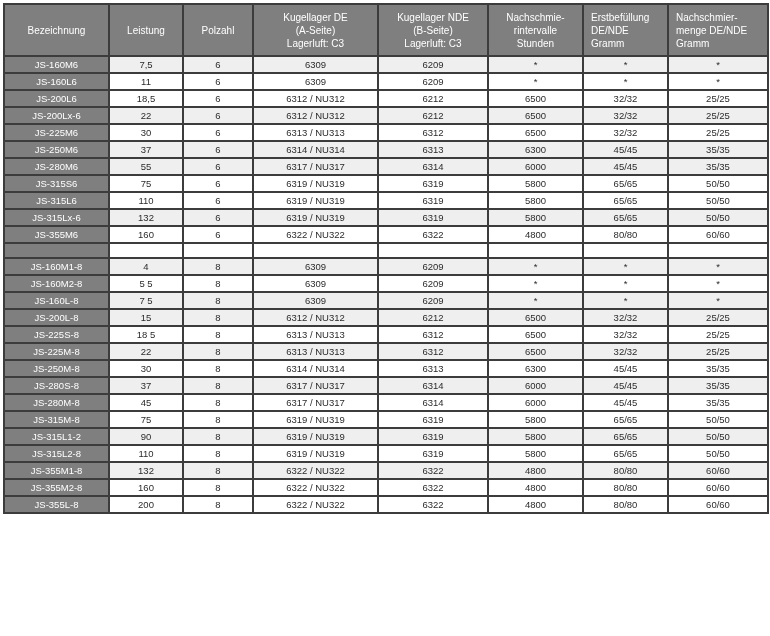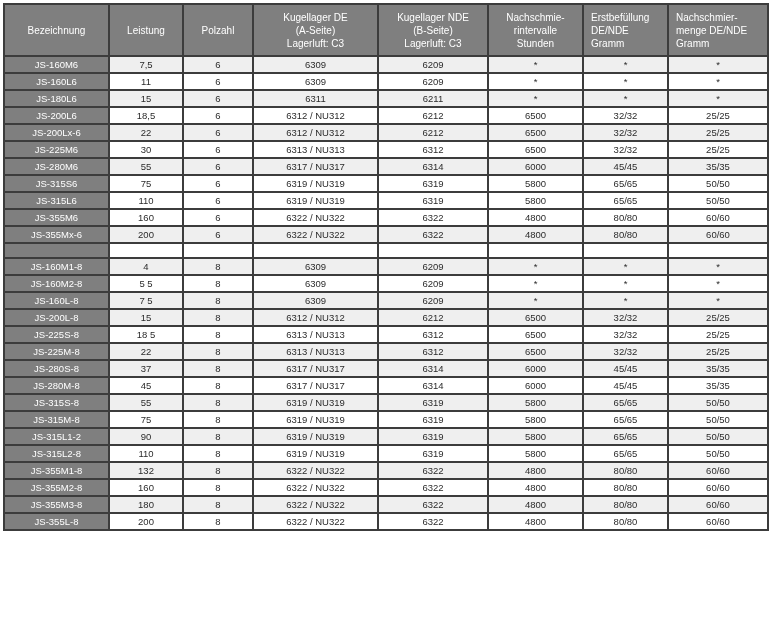--- a/index.html
+++ b/index.html
@@ -111,30 +111,20 @@
         <tr>
           <td class="des" title="">JS-160L6</td>
           <td title="">11</td>
           <td title="">6</td>
           <td title="">6309</td>
           <td title="">6209</td>
           <td title="">*</td>
           <td title="">*</td>
           <td title="">*</td>
         </tr>
-        <tr class="alt">
-          <td class="des" title="">JS-180L6</td>
-          <td title="">15</td>
-          <td title="">6</td>
-          <td title="">6311</td>
-          <td title="">6211</td>
-          <td title="">*</td>
-          <td title="">*</td>
-          <td title="">*</td>
-        </tr>
         <tr>
           <td class="des" title="">JS-200L6</td>
           <td title="">18,5</td>
           <td title="">6</td>
           <td title="">6312 / NU312</td>
           <td title="">6212</td>
           <td title="">6500</td>
           <td title="">32/32</td>
           <td title="">25/25</td>
         </tr>
@@ -150,20 +140,30 @@
         </tr>
         <tr>
           <td class="des" title="">JS-225M6</td>
           <td title="">30</td>
           <td title="">6</td>
           <td title="">6313 / NU313</td>
           <td title="">6312</td>
           <td title="">6500</td>
           <td title="">32/32</td>
           <td title="">25/25</td>
+        </tr>
+        <tr class="alt">
+          <td class="des" title="">JS-250M6</td>
+          <td title="">37</td>
+          <td title="">6</td>
+          <td title="">6314 / NU314</td>
+          <td title="">6313</td>
+          <td title="">6300</td>
+          <td title="">45/45</td>
+          <td title="">35/35</td>
         </tr>
         <tr class="alt">
           <td class="des" title="">JS-280M6</td>
           <td title="">55</td>
           <td title="">6</td>
           <td title="">6317 / NU317</td>
           <td title="">6314</td>
           <td title="">6000</td>
           <td title="">45/45</td>
           <td title="">35/35</td>
@@ -174,212 +174,202 @@
           <td title="">6</td>
           <td title="">6319 / NU319</td>
           <td title="">6319</td>
           <td title="">5800</td>
           <td title="">65/65</td>
           <td title="">50/50</td>
         </tr>
         <tr>
           <td class="des" title="">JS-315L6</td>
           <td title="">110</td>
+          <td title="">6</td>
+          <td title="">6319 / NU319</td>
+          <td title="">6319</td>
+          <td title="">5800</td>
+          <td title="">65/65</td>
+          <td title="">50/50</td>
+        </tr>
+        <tr class="alt">
+          <td class="des" title="">JS-315Lx-6</td>
+          <td title="">132</td>
           <td title="">6</td>
           <td title="">6319 / NU319</td>
           <td title="">6319</td>
           <td title="">5800</td>
           <td title="">65/65</td>
           <td title="">50/50</td>
         </tr>
         <tr>
           <td class="des" title="">JS-355M6</td>
           <td title="">160</td>
           <td title="">6</td>
           <td title="">6322 / NU322</td>
           <td title="">6322</td>
           <td title="">4800</td>
           <td title="">80/80</td>
           <td title="">60/60</td>
         </tr>
-        <tr class="alt">
-          <td class="des" title="">JS-355Mx-6</td>
-          <td title="">200</td>
-          <td title="">6</td>
+        <tr>
+          <td class="des" title=""></td>
+          <td title=""></td>
+          <td title=""></td>
+          <td title=""></td>
+          <td title=""></td>
+          <td title=""></td>
+          <td title=""></td>
+          <td title=""></td>
+        </tr>
+        <tr class="alt">
+          <td class="des" title="">JS-160M1-8</td>
+          <td title="">4</td>
+          <td title="">8</td>
+          <td title="">6309</td>
+          <td title="">6209</td>
+          <td title="">*</td>
+          <td title="">*</td>
+          <td title="">*</td>
+        </tr>
+        <tr>
+          <td class="des" title="">JS-160M2-8</td>
+          <td title="">5 5</td>
+          <td title="">8</td>
+          <td title="">6309</td>
+          <td title="">6209</td>
+          <td title="">*</td>
+          <td title="">*</td>
+          <td title="">*</td>
+        </tr>
+        <tr class="alt">
+          <td class="des" title="">JS-160L-8</td>
+          <td title="">7 5</td>
+          <td title="">8</td>
+          <td title="">6309</td>
+          <td title="">6209</td>
+          <td title="">*</td>
+          <td title="">*</td>
+          <td title="">*</td>
+        </tr>
+        <tr class="alt">
+          <td class="des" title="">JS-200L-8</td>
+          <td title="">15</td>
+          <td title="">8</td>
+          <td title="">6312 / NU312</td>
+          <td title="">6212</td>
+          <td title="">6500</td>
+          <td title="">32/32</td>
+          <td title="">25/25</td>
+        </tr>
+        <tr>
+          <td class="des" title="">JS-225S-8</td>
+          <td title="">18 5</td>
+          <td title="">8</td>
+          <td title="">6313 / NU313</td>
+          <td title="">6312</td>
+          <td title="">6500</td>
+          <td title="">32/32</td>
+          <td title="">25/25</td>
+        </tr>
+        <tr class="alt">
+          <td class="des" title="">JS-225M-8</td>
+          <td title="">22</td>
+          <td title="">8</td>
+          <td title="">6313 / NU313</td>
+          <td title="">6312</td>
+          <td title="">6500</td>
+          <td title="">32/32</td>
+          <td title="">25/25</td>
+        </tr>
+        <tr>
+          <td class="des" title="">JS-250M-8</td>
+          <td title="">30</td>
+          <td title="">8</td>
+          <td title="">6314 / NU314</td>
+          <td title="">6313</td>
+          <td title="">6300</td>
+          <td title="">45/45</td>
+          <td title="">35/35</td>
+        </tr>
+        <tr class="alt">
+          <td class="des" title="">JS-280S-8</td>
+          <td title="">37</td>
+          <td title="">8</td>
+          <td title="">6317 / NU317</td>
+          <td title="">6314</td>
+          <td title="">6000</td>
+          <td title="">45/45</td>
+          <td title="">35/35</td>
+        </tr>
+        <tr>
+          <td class="des" title="">JS-280M-8</td>
+          <td title="">45</td>
+          <td title="">8</td>
+          <td title="">6317 / NU317</td>
+          <td title="">6314</td>
+          <td title="">6000</td>
+          <td title="">45/45</td>
+          <td title="">35/35</td>
+        </tr>
+        <tr>
+          <td class="des" title="">JS-315M-8</td>
+          <td title="">75</td>
+          <td title="">8</td>
+          <td title="">6319 / NU319</td>
+          <td title="">6319</td>
+          <td title="">5800</td>
+          <td title="">65/65</td>
+          <td title="">50/50</td>
+        </tr>
+        <tr class="alt">
+          <td class="des" title="">JS-315L1-2</td>
+          <td title="">90</td>
+          <td title="">8</td>
+          <td title="">6319 / NU319</td>
+          <td title="">6319</td>
+          <td title="">5800</td>
+          <td title="">65/65</td>
+          <td title="">50/50</td>
+        </tr>
+        <tr>
+          <td class="des" title="">JS-315L2-8</td>
+          <td title="">110</td>
+          <td title="">8</td>
+          <td title="">6319 / NU319</td>
+          <td title="">6319</td>
+          <td title="">5800</td>
+          <td title="">65/65</td>
+          <td title="">50/50</td>
+        </tr>
+        <tr class="alt">
+          <td class="des" title="">JS-355M1-8</td>
+          <td title="">132</td>
+          <td title="">8</td>
           <td title="">6322 / NU322</td>
           <td title="">6322</td>
           <td title="">4800</td>
           <td title="">80/80</td>
           <td title="">60/60</td>
         </tr>
         <tr>
-          <td class="des" title=""></td>
-          <td title=""></td>
-          <td title=""></td>
-          <td title=""></td>
-          <td title=""></td>
-          <td title=""></td>
-          <td title=""></td>
-          <td title=""></td>
-        </tr>
-        <tr class="alt">
-          <td class="des" title="">JS-160M1-8</td>
-          <td title="">4</td>
-          <td title="">8</td>
-          <td title="">6309</td>
-          <td title="">6209</td>
-          <td title="">*</td>
-          <td title="">*</td>
-          <td title="">*</td>
-        </tr>
-        <tr>
-          <td class="des" title="">JS-160M2-8</td>
-          <td title="">5 5</td>
-          <td title="">8</td>
-          <td title="">6309</td>
-          <td title="">6209</td>
-          <td title="">*</td>
-          <td title="">*</td>
-          <td title="">*</td>
-        </tr>
-        <tr class="alt">
-          <td class="des" title="">JS-160L-8</td>
-          <td title="">7 5</td>
-          <td title="">8</td>
-          <td title="">6309</td>
-          <td title="">6209</td>
-          <td title="">*</td>
-          <td title="">*</td>
-          <td title="">*</td>
-        </tr>
-        <tr class="alt">
-          <td class="des" title="">JS-200L-8</td>
-          <td title="">15</td>
-          <td title="">8</td>
-          <td title="">6312 / NU312</td>
-          <td title="">6212</td>
-          <td title="">6500</td>
-          <td title="">32/32</td>
-          <td title="">25/25</td>
-        </tr>
-        <tr>
-          <td class="des" title="">JS-225S-8</td>
-          <td title="">18 5</td>
-          <td title="">8</td>
-          <td title="">6313 / NU313</td>
-          <td title="">6312</td>
-          <td title="">6500</td>
-          <td title="">32/32</td>
-          <td title="">25/25</td>
-        </tr>
-        <tr class="alt">
-          <td class="des" title="">JS-225M-8</td>
-          <td title="">22</td>
-          <td title="">8</td>
-          <td title="">6313 / NU313</td>
-          <td title="">6312</td>
-          <td title="">6500</td>
-          <td title="">32/32</td>
-          <td title="">25/25</td>
-        </tr>
-        <tr class="alt">
-          <td class="des" title="">JS-280S-8</td>
-          <td title="">37</td>
-          <td title="">8</td>
-          <td title="">6317 / NU317</td>
-          <td title="">6314</td>
-          <td title="">6000</td>
-          <td title="">45/45</td>
-          <td title="">35/35</td>
-        </tr>
-        <tr>
-          <td class="des" title="">JS-280M-8</td>
-          <td title="">45</td>
-          <td title="">8</td>
-          <td title="">6317 / NU317</td>
-          <td title="">6314</td>
-          <td title="">6000</td>
-          <td title="">45/45</td>
-          <td title="">35/35</td>
-        </tr>
-        <tr class="alt">
-          <td class="des" title="">JS-315S-8</td>
-          <td title="">55</td>
-          <td title="">8</td>
-          <td title="">6319 / NU319</td>
-          <td title="">6319</td>
-          <td title="">5800</td>
-          <td title="">65/65</td>
-          <td title="">50/50</td>
-        </tr>
-        <tr>
-          <td class="des" title="">JS-315M-8</td>
-          <td title="">75</td>
-          <td title="">8</td>
-          <td title="">6319 / NU319</td>
-          <td title="">6319</td>
-          <td title="">5800</td>
-          <td title="">65/65</td>
-          <td title="">50/50</td>
-        </tr>
-        <tr class="alt">
-          <td class="des" title="">JS-315L1-2</td>
-          <td title="">90</td>
-          <td title="">8</td>
-          <td title="">6319 / NU319</td>
-          <td title="">6319</td>
-          <td title="">5800</td>
-          <td title="">65/65</td>
-          <td title="">50/50</td>
-        </tr>
-        <tr>
-          <td class="des" title="">JS-315L2-8</td>
-          <td title="">110</td>
-          <td title="">8</td>
-          <td title="">6319 / NU319</td>
-          <td title="">6319</td>
-          <td title="">5800</td>
-          <td title="">65/65</td>
-          <td title="">50/50</td>
-        </tr>
-        <tr class="alt">
-          <td class="des" title="">JS-355M1-8</td>
-          <td title="">132</td>
+          <td class="des" title="">JS-355M2-8</td>
+          <td title="">160</td>
           <td title="">8</td>
           <td title="">6322 / NU322</td>
           <td title="">6322</td>
           <td title="">4800</td>
           <td title="">80/80</td>
           <td title="">60/60</td>
         </tr>
         <tr>
-          <td class="des" title="">JS-355M2-8</td>
-          <td title="">160</td>
+          <td class="des" title="">JS-355L-8</td>
+          <td title="">200</td>
           <td title="">8</td>
           <td title="">6322 / NU322</td>
           <td title="">6322</td>
           <td title="">4800</td>
           <td title="">80/80</td>
           <td title="">60/60</td>
         </tr>
-        <tr class="alt">
-          <td class="des" title="">JS-355M3-8</td>
-          <td title="">180</td>
-          <td title="">8</td>
-          <td title="">6322 / NU322</td>
-          <td title="">6322</td>
-          <td title="">4800</td>
-          <td title="">80/80</td>
-          <td title="">60/60</td>
-        </tr>
-        <tr>
-          <td class="des" title="">JS-355L-8</td>
-          <td title="">200</td>
-          <td title="">8</td>
-          <td title="">6322 / NU322</td>
-          <td title="">6322</td>
-          <td title="">4800</td>
-          <td title="">80/80</td>
-          <td title="">60/60</td>
-        </tr>
       </tbody>
   </table>
 </div>
 
 </body></html>

